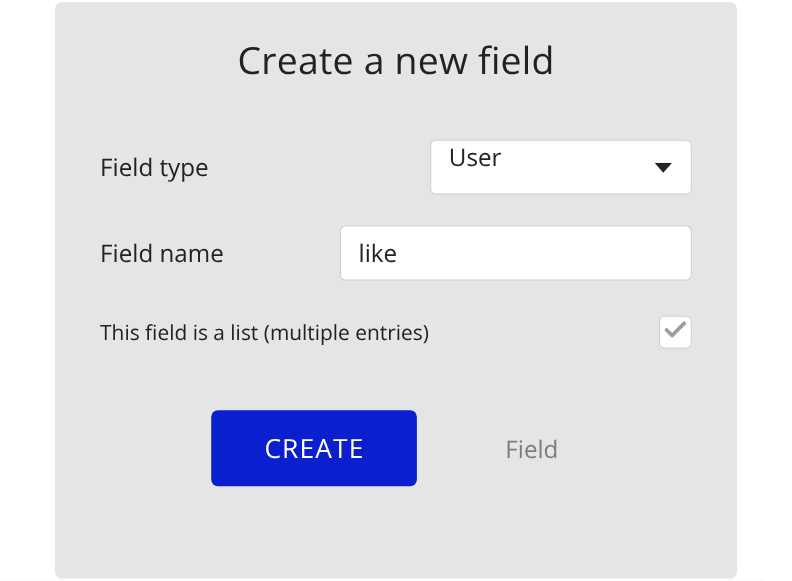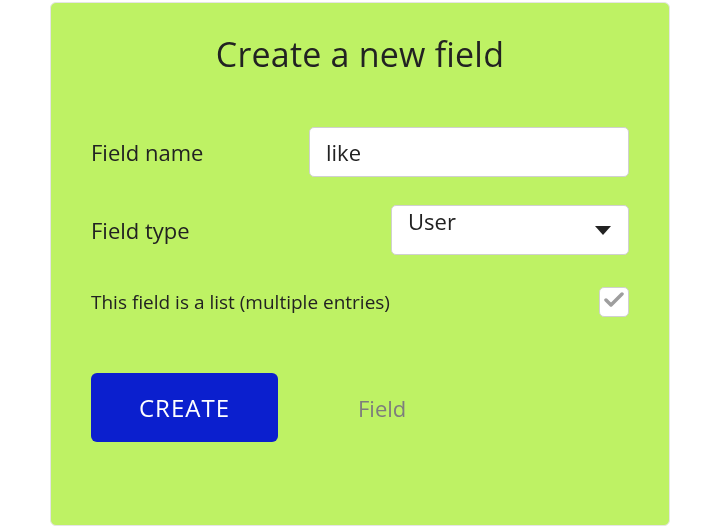--- a/index.html
+++ b/index.html
@@ -16,21 +16,21 @@
       align-items: flex-start;
       justify-content: center;
     }
     .dialog {
       width: 620px;
       height: 524px;
       margin: 2px;
       border: 1px solid #e5e5e5;
       border-radius: 6px;
       padding: 28px 40px 40px 40px;
-      background: #bef264;
+      background: #e5e5e5;
     }
     .title {
       text-align: center;
       font-size: 34px;
       font-weight: 400;
       color: #222222;
       margin-bottom: 50px;
       letter-spacing: 0.2px;
     }
     .form-row {
@@ -102,21 +102,21 @@
       border-radius: 5px;
       background: #ffffff;
       display: flex;
       align-items: center;
       justify-content: center;
       cursor: pointer;
     }
     .actions {
       display: flex;
       align-items: center;
-      justify-content: flex-start;
+      justify-content: center;
       gap: 60px;
     }
     .btn-primary {
       background: #0b1fce;
       color: #ffffff;
       border: none;
       border-radius: 6px;
       padding: 18px 48px;
       font-size: 24px;
       font-weight: 400;
@@ -134,34 +134,34 @@
       padding: 10px 20px;
     }
   </style>
 </head>
 <body>
 
 <div class="dialog">
   <h1 class="title">Create a new field</h1>
 
   <div class="form-row">
-    <label class="form-label">Field name</label>
-    <input type="text" class="text-input" value="like" style="">
-  </div>
-
-  <div class="form-row">
     <label class="form-label">Field type</label>
     <div class="select-wrapper">
       <div class="select-input">User</div>
       <span class="select-arrow">
         <svg width="16" height="10" viewBox="0 0 16 10">
           <path d="M0 0 L8 9 L16 0 Z" fill="#222222"></path>
         </svg>
       </span>
     </div>
+  </div>
+
+  <div class="form-row">
+    <label class="form-label">Field name</label>
+    <input type="text" class="text-input" value="like" style="">
   </div>
 
   <div class="checkbox-row">
     <span class="checkbox-label">This field is a list (multiple entries)</span>
     <div class="checkbox">
       <span>
         <svg width="20" height="16" viewBox="0 0 20 16">
           <path d="M2 8 L7 13 L18 2" stroke="#9e9e9e" stroke-width="3.5" fill="none" stroke-linecap="round" stroke-linejoin="round"></path>
         </svg>
       </span>

